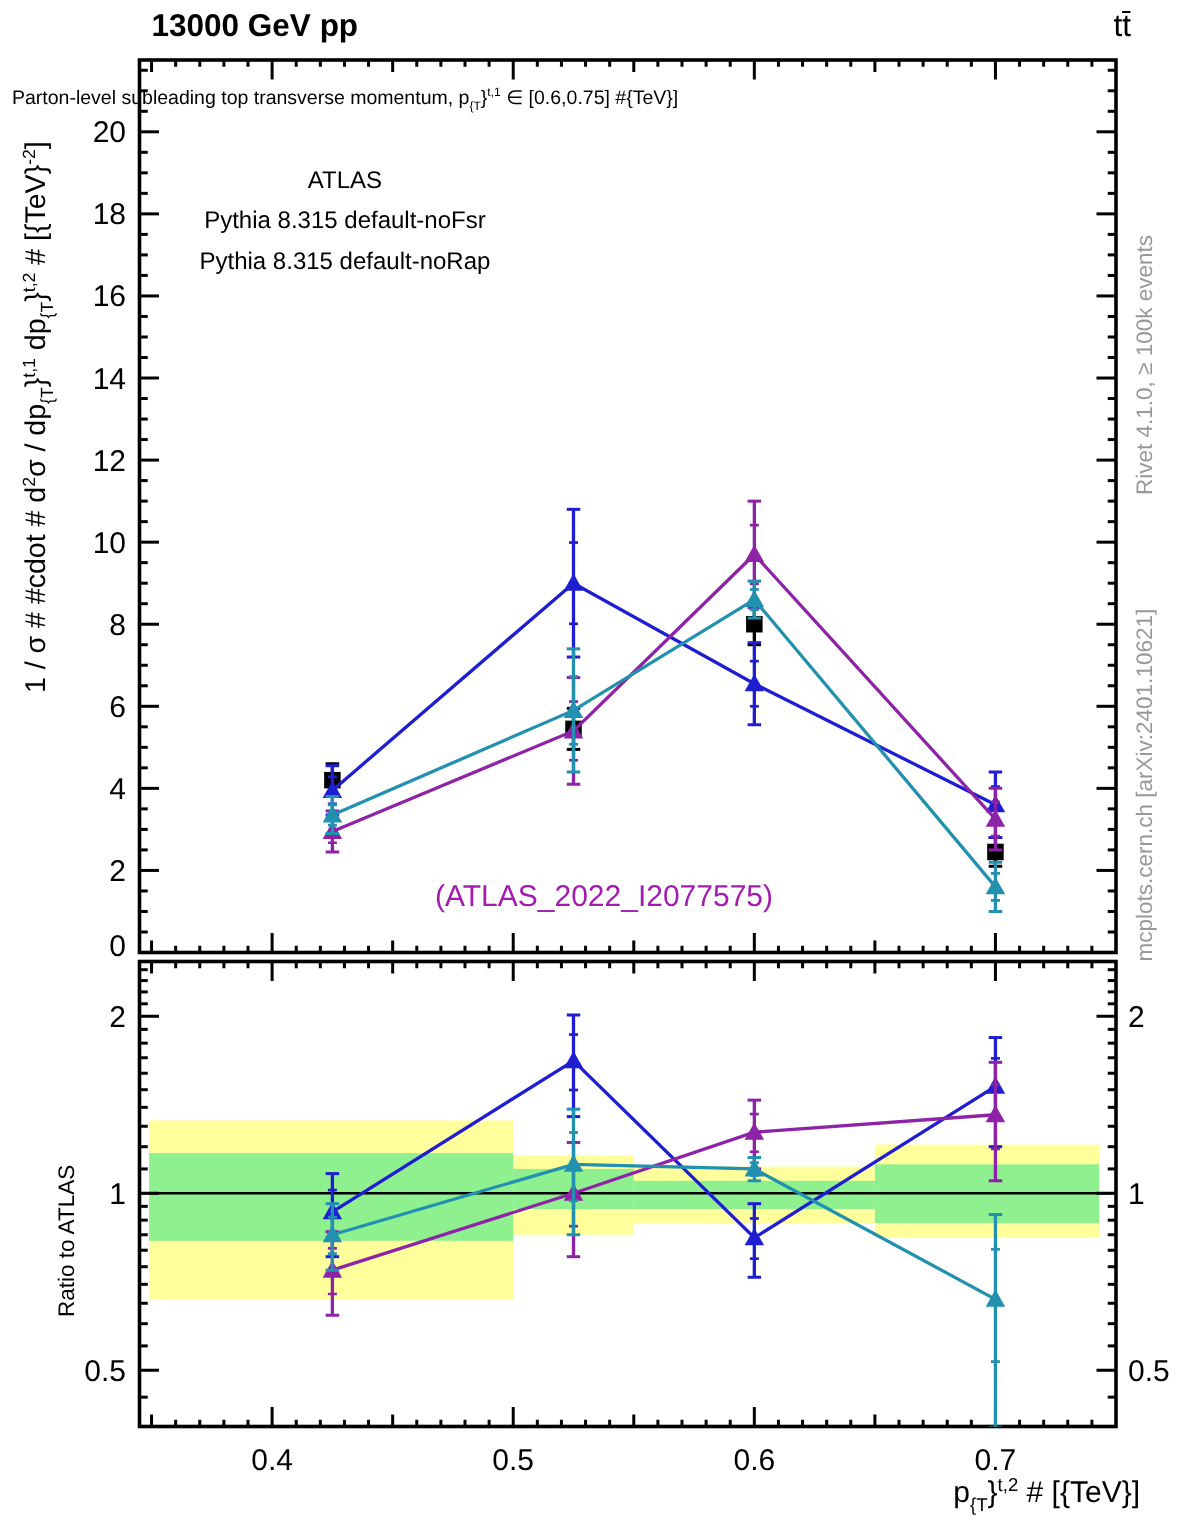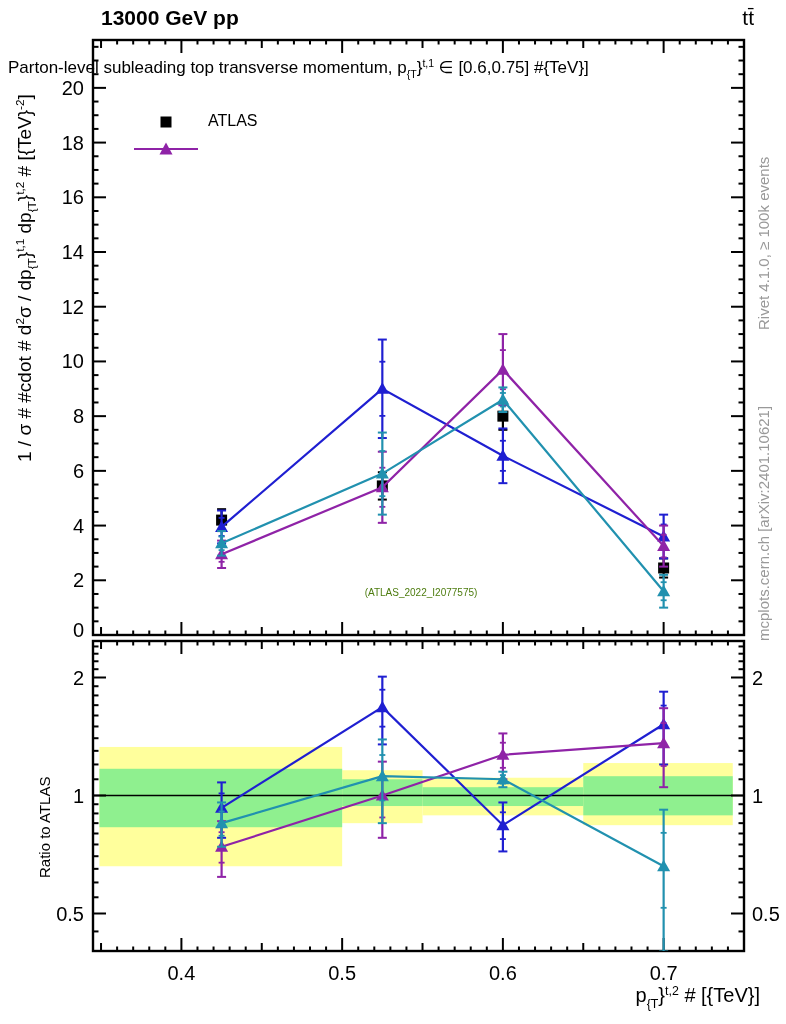--- a/index.html
+++ b/index.html
@@ -2,31 +2,31 @@
 <html><head>
 <meta charset="utf-8">
 <style>
   html,body{margin:0;padding:0;background:#ffffff;}
   body{width:786px;height:1024px;overflow:hidden;position:relative;
        font-family:"Liberation Sans","DejaVu Sans",sans-serif;color:#000;}
   .abs{position:absolute;white-space:nowrap;}
   .hdr{font-size:21px;top:6px;}
   #hdr-left{left:101px;font-weight:bold;}
   #hdr-right{right:32px;}
-  #plot-title{left:8px;top:57px;font-size:17px;z-index:3;text-align:right;}
+  #plot-title{left:8px;top:57px;font-size:13px;z-index:3;text-align:right;}
   .seg-sup{font-size:62%;position:relative;top:-0.6em;}
   .seg-sub{font-size:62%;position:relative;top:0.45em;}
   #ylabel-main{left:14px;top:462px;font-size:19px;transform:rotate(-90deg);transform-origin:0 0;z-index:2;}
   #ylabel-ratio{left:36px;top:878px;font-size:15px;transform:rotate(-90deg);transform-origin:0 0;}
   #side-top{left:755px;top:330px;font-size:15px;color:#999;transform:rotate(-90deg);transform-origin:0 0;}
   #side-bottom{left:755px;top:641px;font-size:15px;color:#999;transform:rotate(-90deg);transform-origin:0 0;}
-  #watermark{left:290px;top:587px;width:262px;text-align:center;font-size:10px;color:#4d7c0f;}
+  #watermark{left:290px;top:587px;width:262px;text-align:left;font-size:20px;color:#a21caf;}
   #xlabel{right:26px;top:984px;font-size:20px;}
   #legend{left:133px;top:112px;display:flex;flex-direction:column;gap:9px;z-index:2;}
-  .lrow{display:flex;align-items:center;height:18px;font-size:16px;}
+  .lrow{display:flex;align-items:center;height:18px;font-size:16px;flex-direction:column;}
   .lrow svg{margin-right:9px;}
   svg text{font-family:"Liberation Sans","DejaVu Sans",sans-serif;}
 </style>
 </head>
 <body>
 
 <div class="abs hdr" id="hdr-left">13000 GeV pp</div>
 <div class="abs hdr" id="hdr-right">tt̄</div>
 
 <svg id="plot" width="786" height="1024" style="position:absolute;left:0;top:0">
@@ -572,14 +572,22 @@
       <svg width="66" height="16">
         <rect x="27.5" y="3.5" width="11" height="11" fill="#000000"></rect>
       </svg>
       <span>ATLAS</span>
     </div>
     <div class="lrow">
       <svg width="66" height="16">
         <line x1="1" x2="65" y1="9" y2="9" stroke="#8f23a7" stroke-width="2.2"></line>
         <polygon points="33,2.5 39.5,14.5 26.5,14.5" fill="#8f23a7"></polygon>
       </svg>
+      <span>Pythia 8.315 default-noFsr</span>
+    </div>
+    <div class="lrow">
+      <svg width="66" height="16">
+        <line x1="1" x2="65" y1="9" y2="9" stroke="#2191af" stroke-width="2.2"></line>
+        <polygon points="33,2.5 39.5,14.5 26.5,14.5" fill="#2191af"></polygon>
+      </svg>
+      <span>Pythia 8.315 default-noRap</span>
     </div>
   </div>
 
 </body></html>

